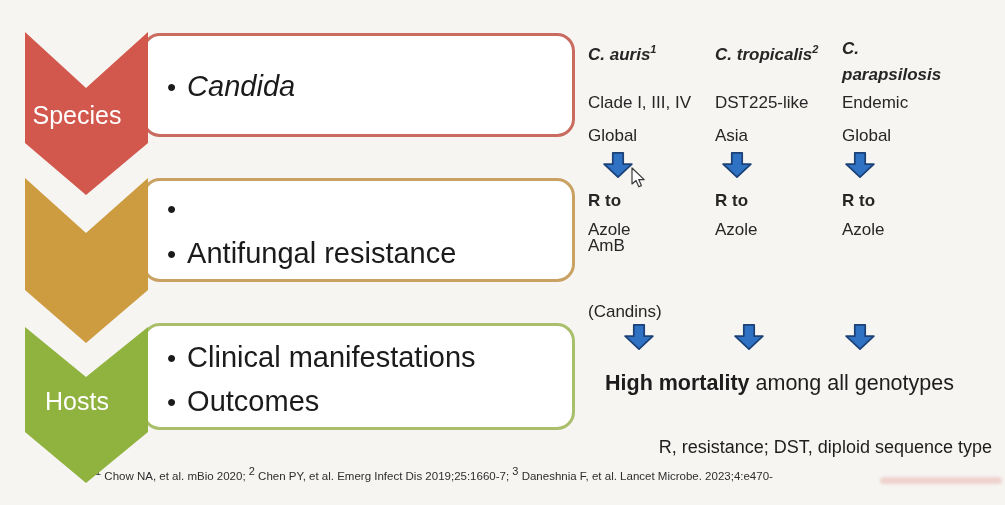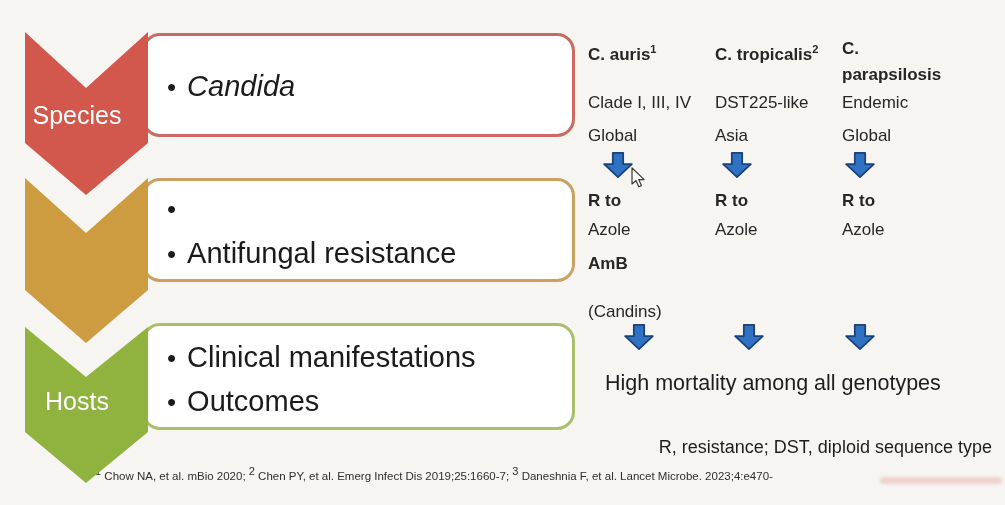--- a/index.html
+++ b/index.html
@@ -37,39 +37,39 @@
   .lbl-species{ top:101px; }
   .lbl-mycology{ top:249px; }
   .lbl-hosts{ top:387px; }
   
   .gcol{ position:absolute; top:36px; font-size:17px; color:#262626; }
   .gcol > div{ position:absolute; white-space:nowrap; }
   .col-auris{ left:588px; width:120px; }
   .col-tropicalis{ left:715px; width:122px; }
   .col-parapsilosis{ left:842px; width:150px; }
   .g-header{
-    top:0; font-weight:bold; line-height:26px;
+    top:0; font-weight:bold; font-style:italic; line-height:26px;
   }
   .g-header.wrap{ white-space:normal; width:105px; }
   .g-header sup, .fnote sup{ font-size:11px; }
   .g-typing{ top:57px; }
   .g-dist{ top:90px; }
   .g-rto{ top:155px; font-weight:bold; }
   .g-r0{ top:184px; }
-  .g-r1{ top:218px;font-weight:bold; }
+  .g-r1{ top:200px; }
   .g-r2{ top:266px; }
   
   .barrow{ position:absolute; z-index:3; }
   .arrowp{ stroke:#1b4177; stroke-width:2; stroke-linejoin:round; }
   
   .mortality{
     position:absolute; left:605px; top:371px; font-size:21.5px;
     color:#1d1d1d; white-space:nowrap;
   }
-  .mortality .strong{ font-weight:normal; }
+  .mortality .strong{ font-weight:bold; }
   .abbrev{
     position:absolute; right:13px; top:437px; font-size:18px;
     color:#1d1d1d; white-space:nowrap;
   }
   .fnote{
     position:absolute; left:95px; top:465px; font-size:11.5px;
     color:#2e2e2e; white-space:nowrap;
   }
   
   .cursor{ position:absolute; left:631px; top:167px; z-index:6; }

